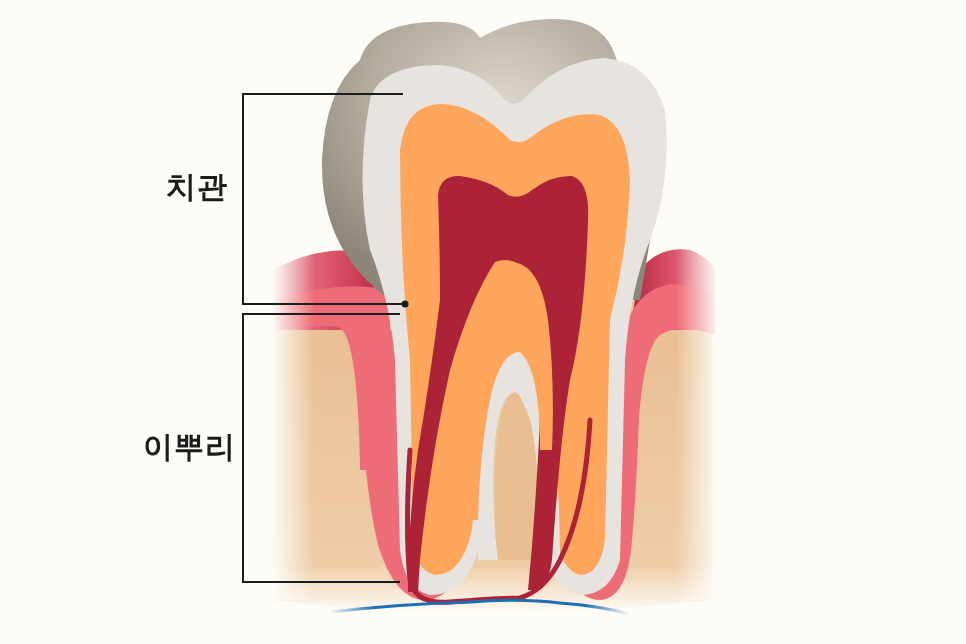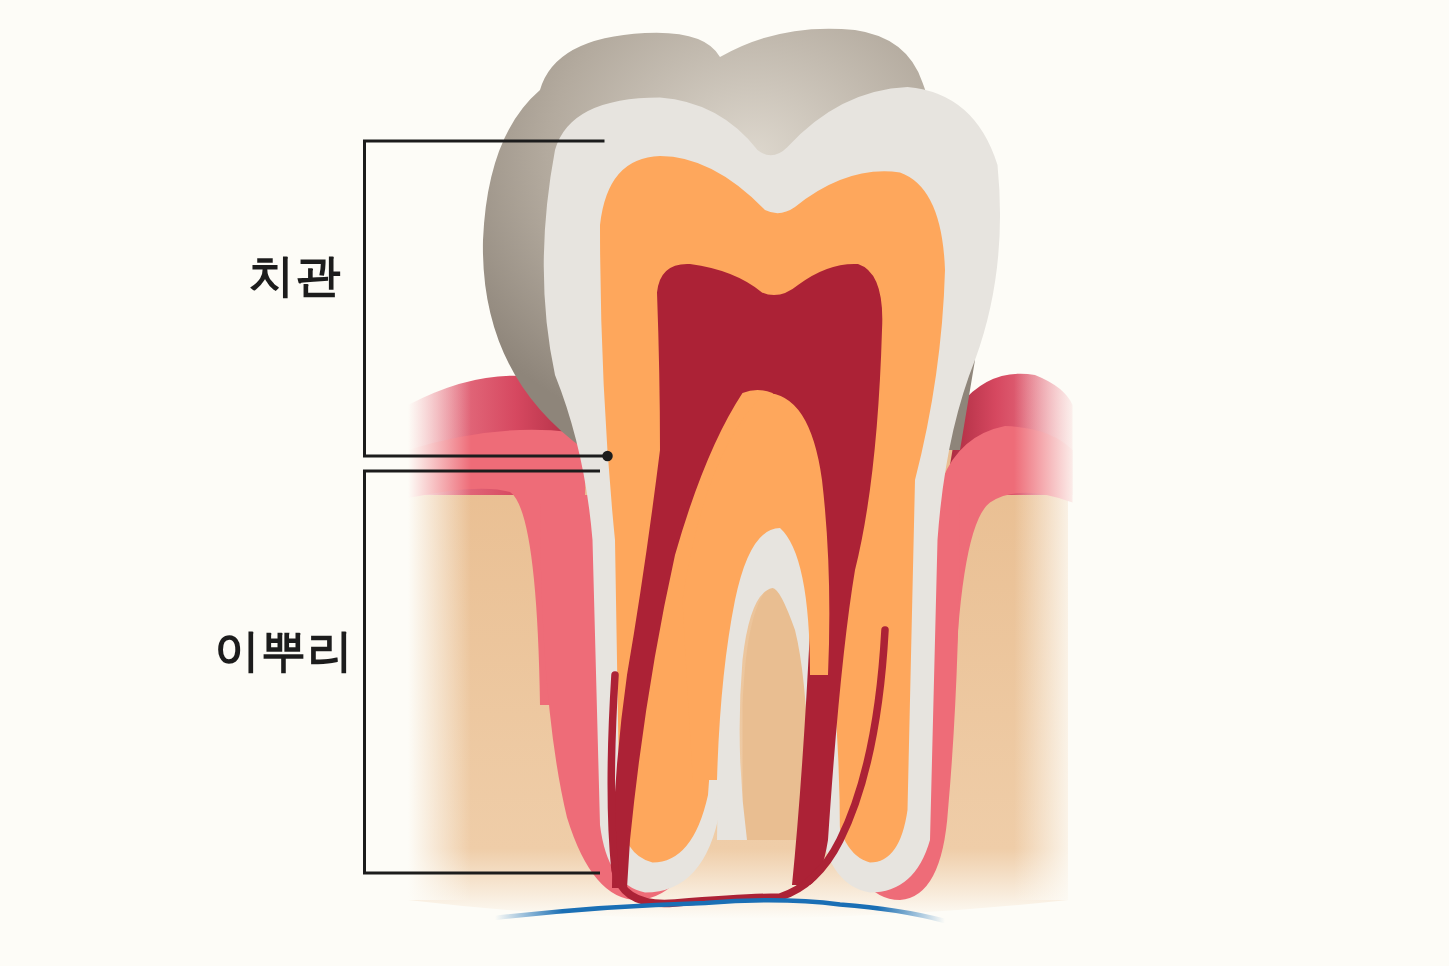--- a/index.html
+++ b/index.html
@@ -5,29 +5,29 @@
   html, body { margin: 0; padding: 0; }
   body {
     width: 966px; height: 644px; overflow: hidden;
     background: #fdfcf7;
     font-family: "DejaVu Sans", "Liberation Sans", sans-serif;
     position: relative;
   }
   #canvas { position: absolute; left: 0; top: 0; width: 966px; height: 644px; }
   .label {
     position: absolute;
-    font-family: Liberation Mono, monospace;
+    font-family: Liberation Serif, serif;
     font-weight: bold;
     font-size: 30px;
     color: #1c1c1c;
     letter-spacing: 1px;
     line-height: 1;
   }
   #label-crown { left: 166px; top: 172px; }
-  #label-root { left: 143px; top: 422px; }
+  #label-root { left: 143px; top: 432px; }
 </style>
 </head>
 <body>
 
 <div id="diagram">
   <svg id="canvas" width="966" height="644" viewBox="0 0 966 644">
     <defs>
       <linearGradient id="gumFadeL" x1="0" x2="1" y1="0" y2="0">
         <stop offset="0" stop-color="#fdfcf7" stop-opacity="1"></stop>
         <stop offset="0.35" stop-color="#fdfcf7" stop-opacity="0"></stop>

